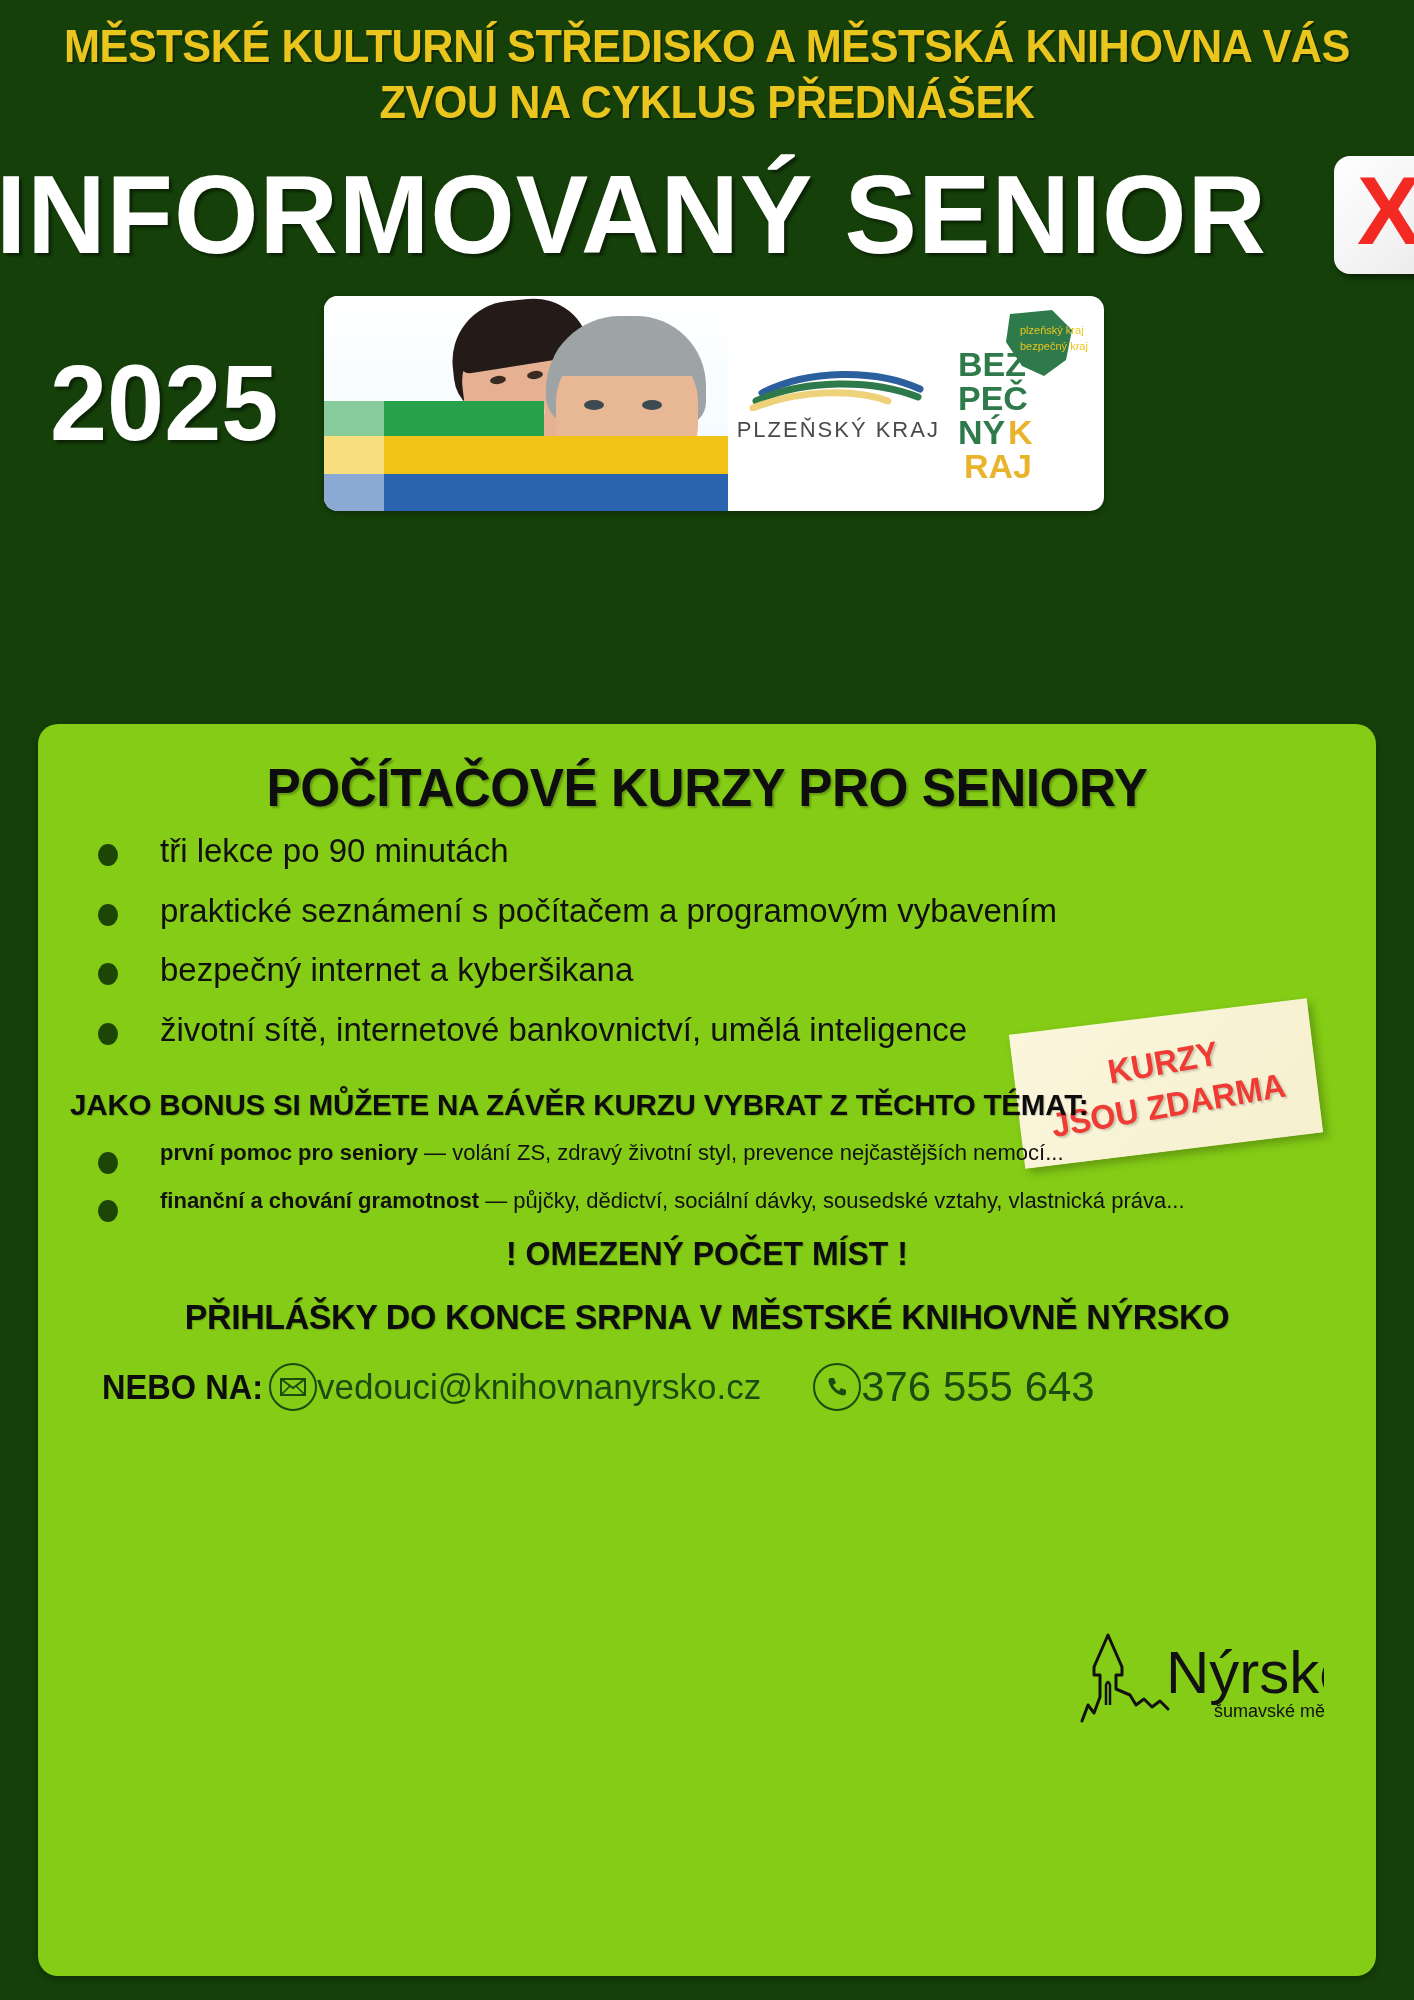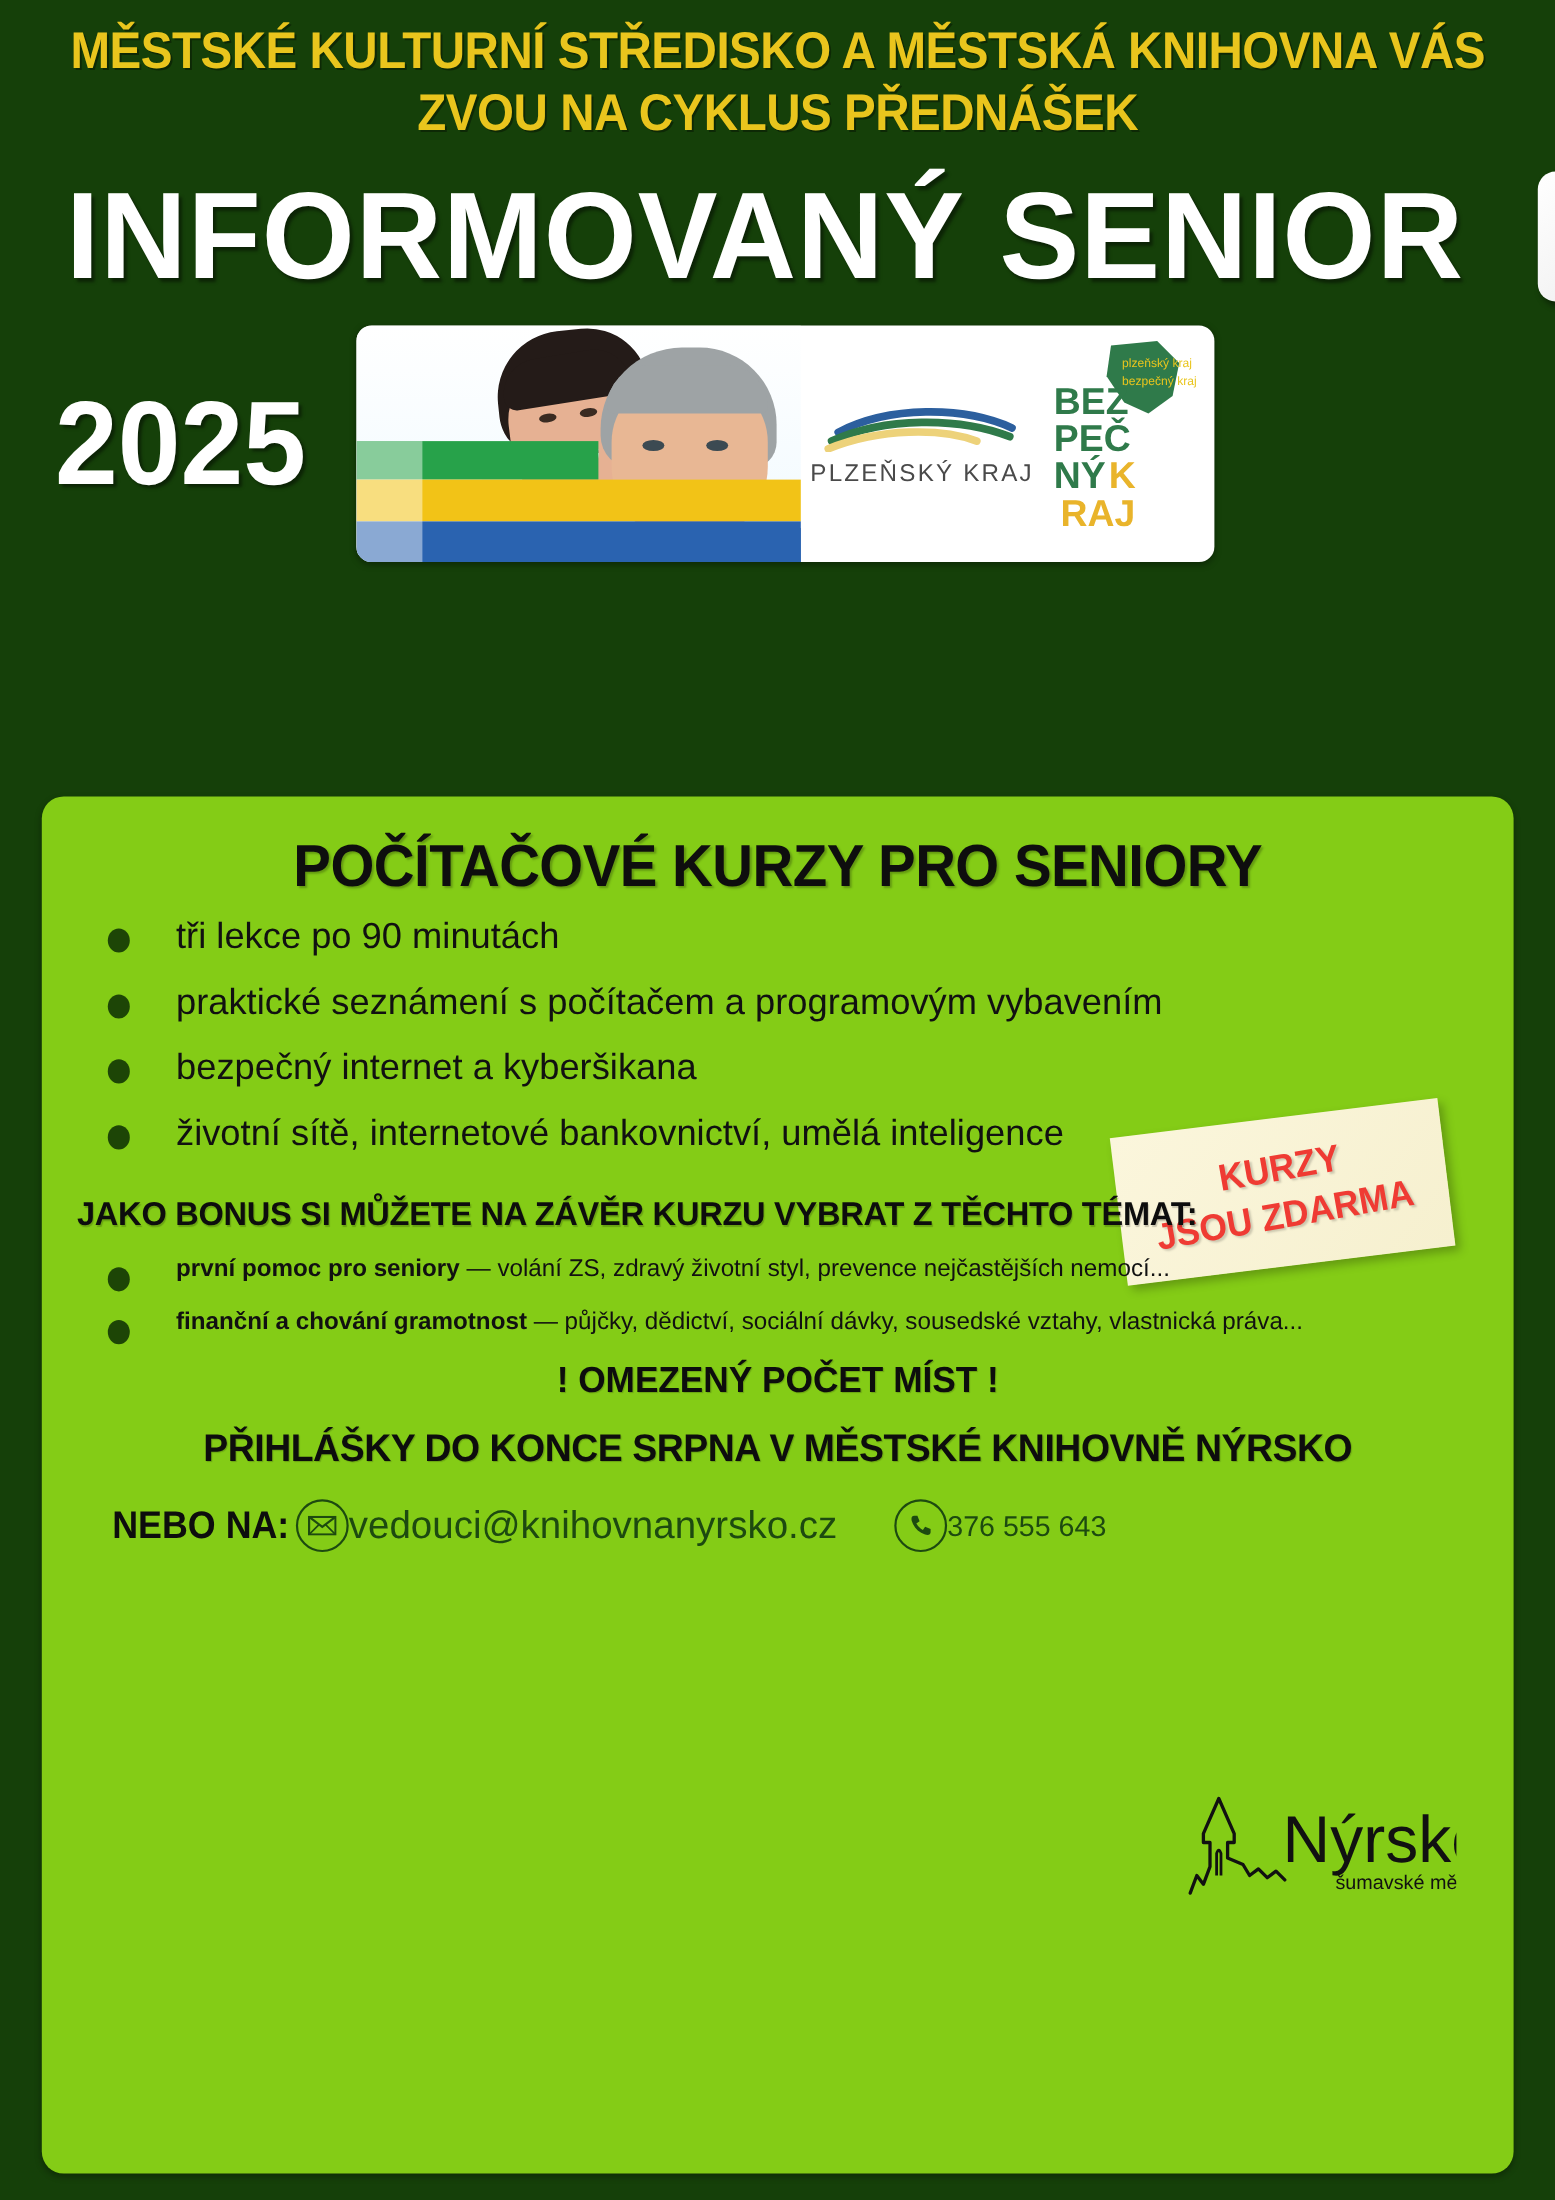--- a/index.html
+++ b/index.html
@@ -30,22 +30,22 @@
   .invite .l2{
     display:block;
     font-size:47px;
     margin-top:8px;
     transform:scaleX(.92);
     text-shadow:2px 2px 0 rgba(0,0,0,.35);
   }
 
   
   .title-row{
-    display:flex;align-items:center;justify-content:space-between;
-    margin-top:30px;padding-left:60px;
+    display:flex;align-items:center;justify-content:center;
+    margin-top:30px;padding-left:26px;
   }
   .main-title{
     color:#ffffff;
     font-size:112px;
     font-weight:bold;
     letter-spacing:1px;
     transform:scaleX(.97);
     transform-origin:left center;
     line-height:1;
     text-shadow:3px 3px 3px rgba(0,0,0,.45);
@@ -208,21 +208,21 @@
     text-align:center;font-weight:bold;font-size:35px;color:#0d0d0d;
     margin-top:24px;letter-spacing:-0.4px;transform:scaleX(.97);
     text-shadow:1px 1px 1px rgba(0,0,0,.2);
   }
   .foot3{
     display:flex;align-items:center;
     margin-top:26px;padding-left:28px;
   }
   .foot3 .lbl{font-weight:bold;font-size:35px;color:#0d0d0d;transform:scaleX(.93);}
   .foot3 .mail{font-size:35px;color:#1d4a10;}
-  .foot3 .tel{font-size:26px;color:#1d4a10;}
+  .foot3 .tel{font-size:42px;color:#1d4a10;}
   .ico-circle{
     width:44px;height:44px;border-radius:50%;
     border:2.5px solid #1d4a10;
     display:flex;align-items:center;justify-content:center;
     flex:0 0 auto;
   }
   .gap{width:52px;}
 </style>
 </head>
 <body>

